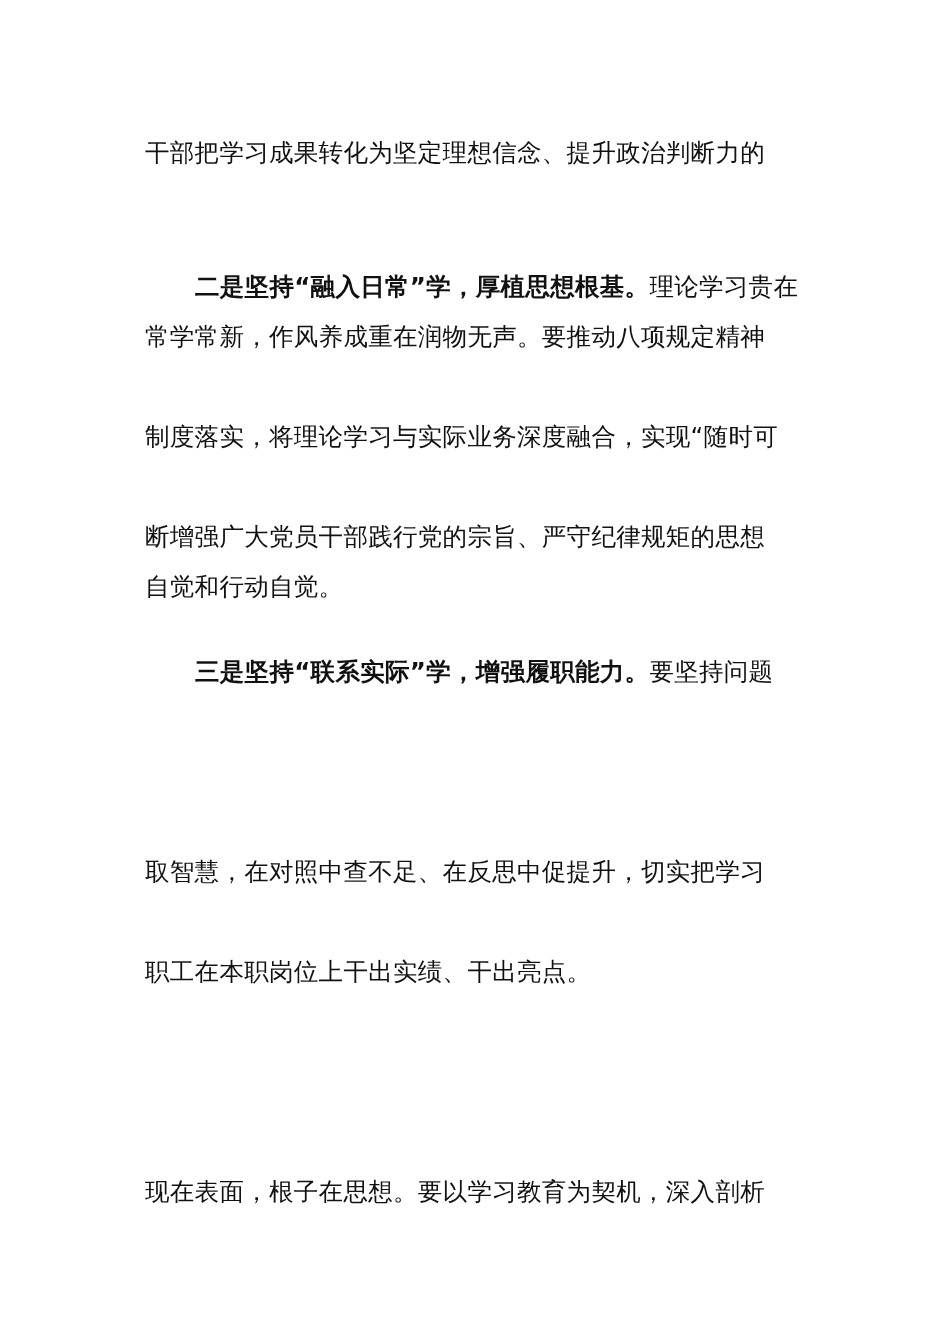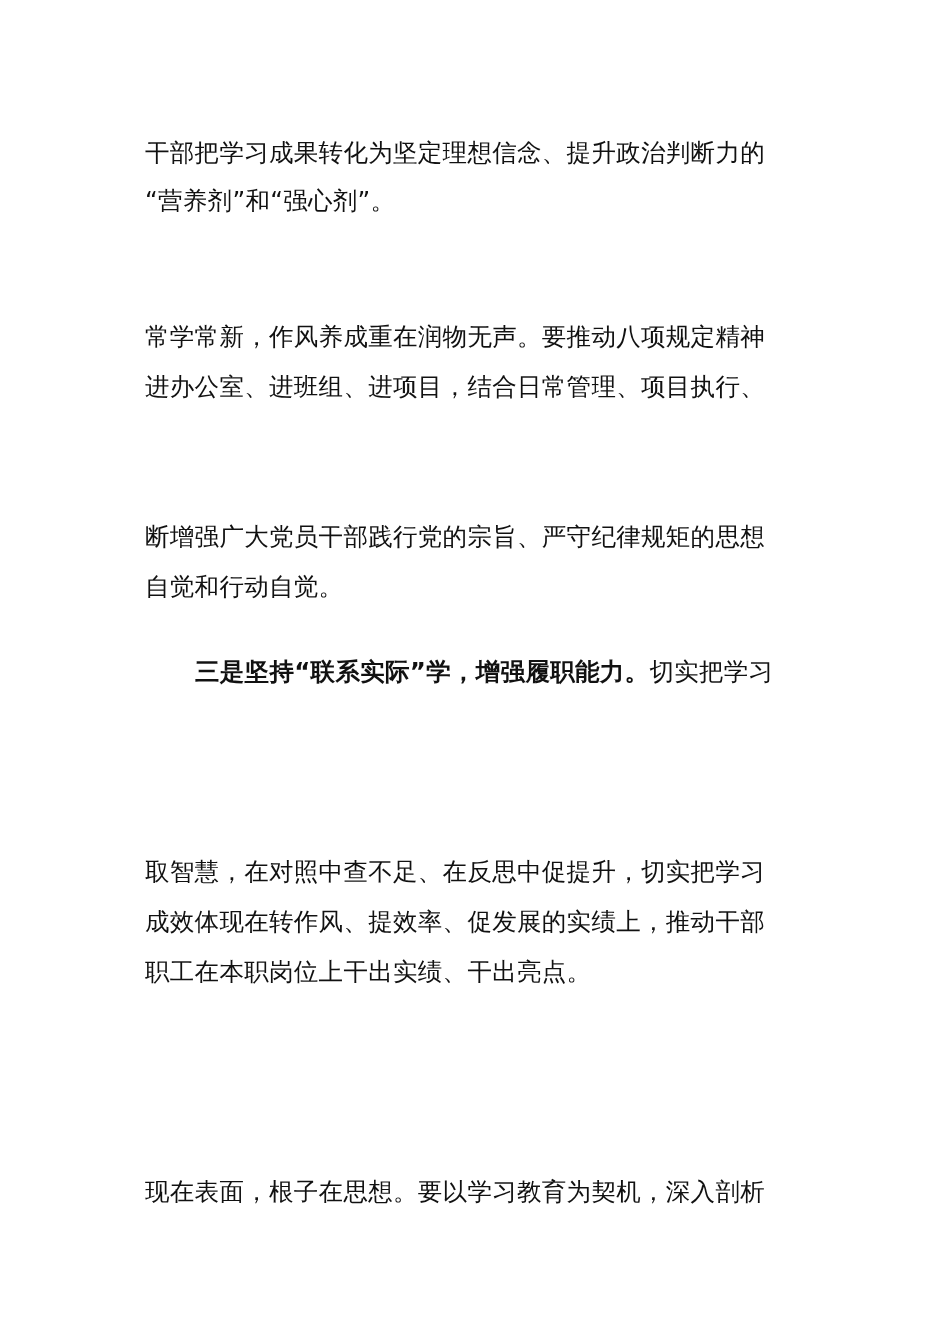--- a/index.html
+++ b/index.html
@@ -12,31 +12,30 @@
   .bold { font-weight: bold; }
 </style>
 </head>
 <body>
 
 <div class="page">
 
   <div class="line" style="top:138px">
     <span>干部把学习成果转化为坚定理想信念、提升政治判断力的</span>
   </div>
-  <div class="line" style="top:186px">
-    <span>“营养剂”和“强心剂”。</span>
+
+  <div class="line indent" style="top:272px">
+    <span class="bold">二是坚持“融入日常”学，厚植思想根基。</span><span>理论学习贵在</span>
   </div>
-
   <div class="line" style="top:322px"><span>常学常新，作风养成重在润物无声。要推动八项规定精神</span></div>
-  <div class="line" style="top:372px"><span>进办公室、进班组、进项目，结合日常管理、项目执行、</span></div>
+  <div class="line" style="top:422px"><span>制度落实，将理论学习与实际业务深度融合，实现“随时可</span></div>
   <div class="line" style="top:522px"><span>断增强广大党员干部践行党的宗旨、严守纪律规矩的思想</span></div>
   <div class="line" style="top:572px"><span>自觉和行动自觉。</span></div>
 
   <div class="line indent" style="top:657px">
-    <span class="bold">三是坚持“联系实际”学，增强履职能力。</span><span>切实把学习</span>
+    <span class="bold">三是坚持“联系实际”学，增强履职能力。</span><span>要坚持问题</span>
   </div>
   <div class="line" style="top:857px"><span>取智慧，在对照中查不足、在反思中促提升，切实把学习</span></div>
-  <div class="line" style="top:907px"><span>成效体现在转作风、提效率、促发展的实绩上，推动干部</span></div>
   <div class="line" style="top:957px"><span>职工在本职岗位上干出实绩、干出亮点。</span></div>
 
 
   <div class="line" style="top:1177px"><span>现在表面，根子在思想。要以学习教育为契机，深入剖析</span></div>
 </div>
 
 </body></html>

